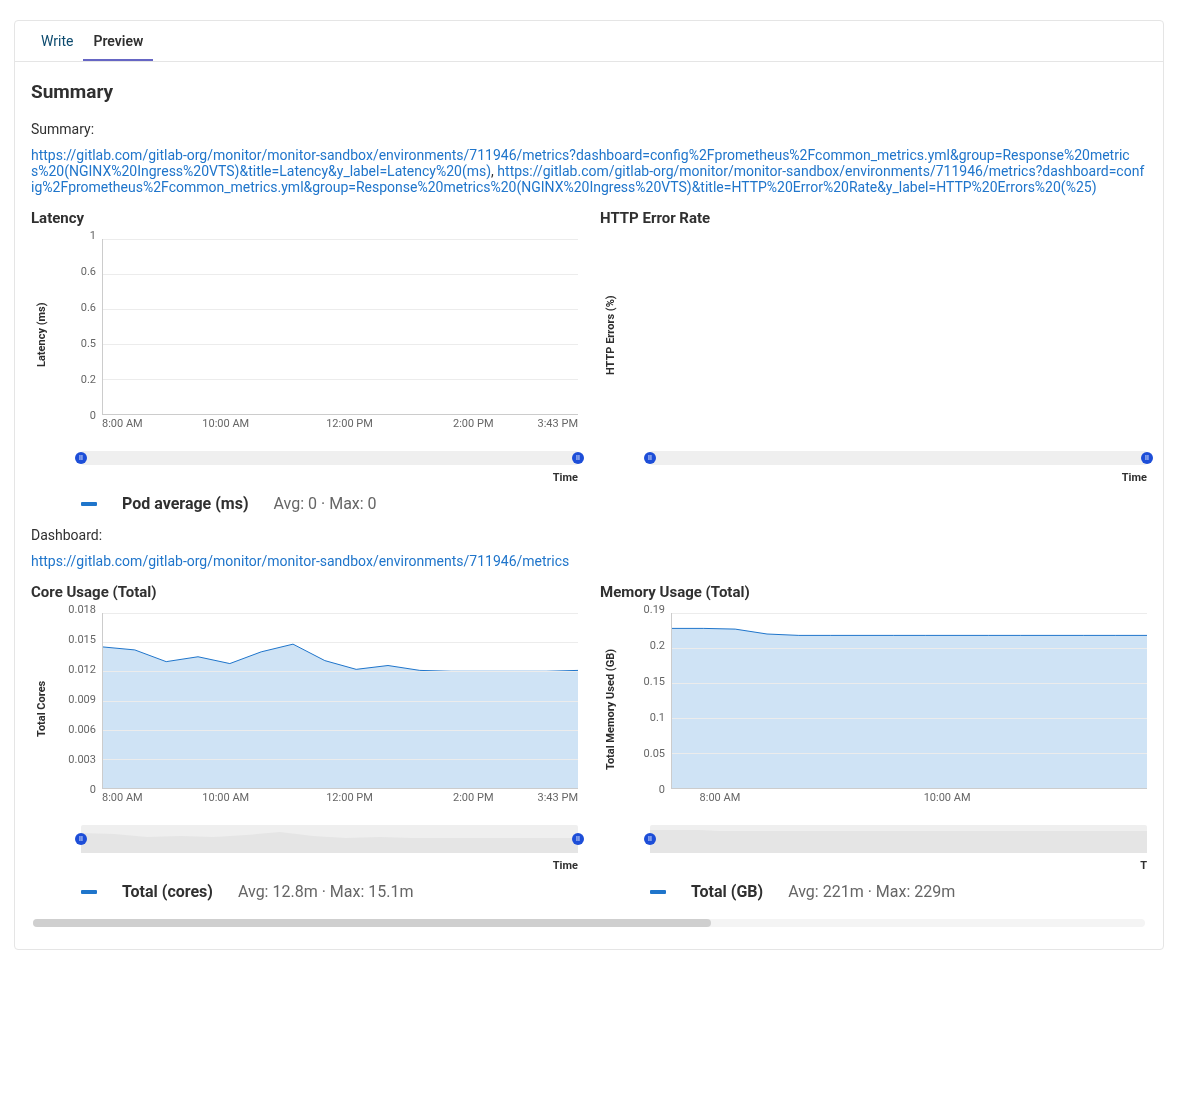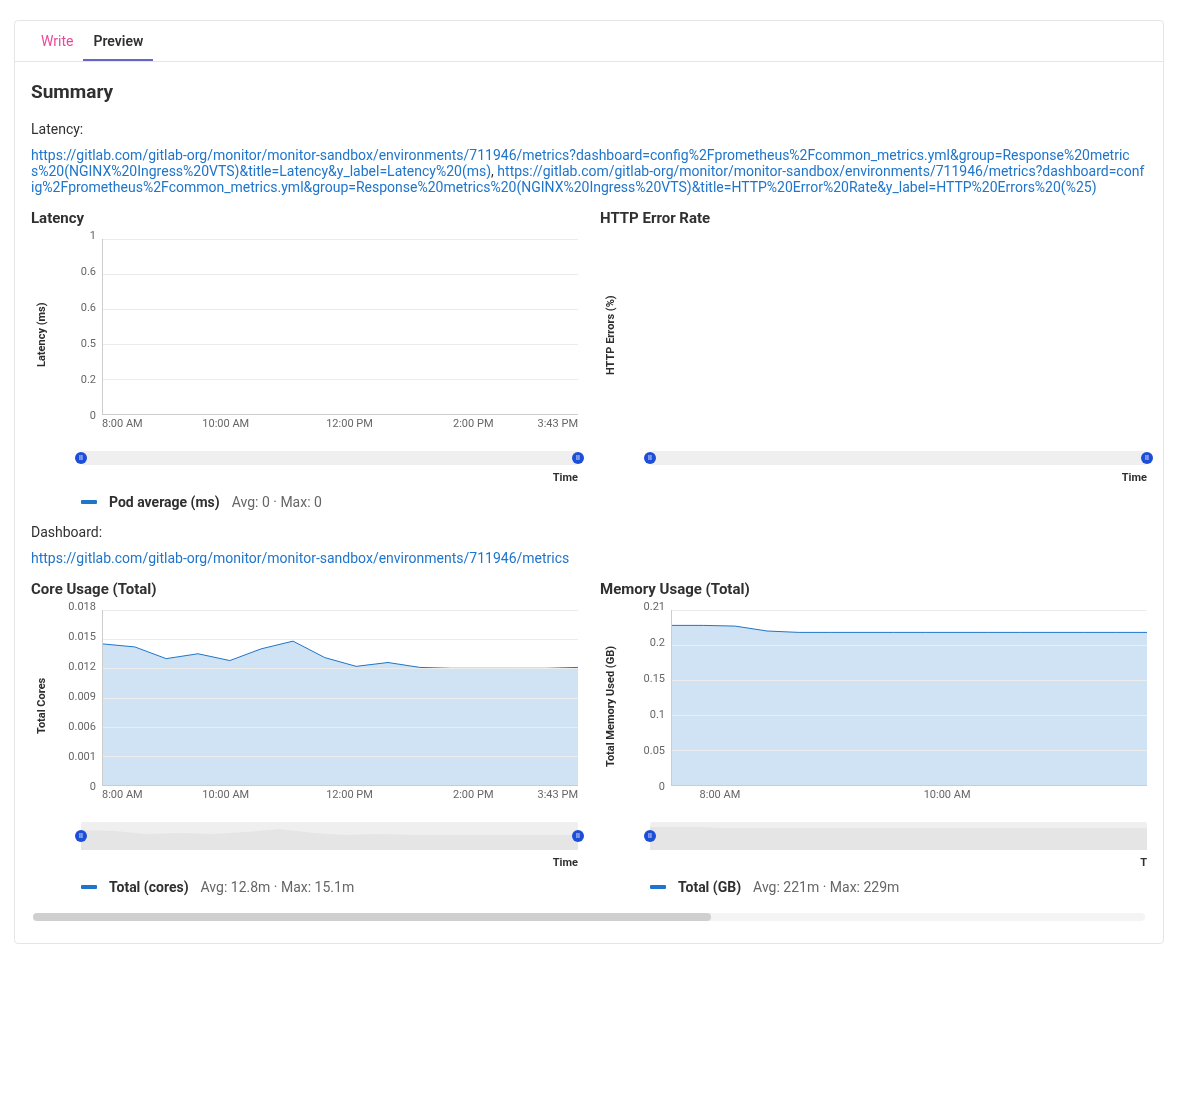--- a/index.html
+++ b/index.html
@@ -1,21 +1,21 @@
 <!DOCTYPE html>
 <html><head>
 <meta charset="utf-8">
 <style>
 html,body{margin:0;padding:0;font-family:-apple-system,BlinkMacSystemFont,"Segoe UI",Roboto,sans-serif;font-size:14px;color:#303030;background:#fff}
 .wrap{display:flex;gap:20px;padding:20px 14px;width:1178px;box-sizing:border-box}
 .left-col{width:110px;flex-shrink:0}
 .field-label{font-size:13px;font-weight:600;color:#303030}
 .right-col{flex:1;border:1px solid #e5e5e5;border-radius:4px;min-width:0}
 .tabs{display:flex;border-bottom:1px solid #e5e5e5;padding:0 16px}
-.tab{padding:12px 10px 10px;font-size:14px;color:#ec4899;cursor:pointer;border-bottom:2px solid transparent}
+.tab{padding:12px 10px 10px;font-size:14px;color:#0c4a6e;cursor:pointer;border-bottom:2px solid transparent}
 .tab.active{color:#303030;font-weight:600;border-bottom-color:#6666c4}
 .preview-body{padding:10px 16px 22px}
 .summary-heading{font-size:19px;font-weight:700;margin:8px 0 18px}
 .para{margin:6px 0 10px}
 a.link{color:#1f75cb;text-decoration:none;word-break:break-all}
 .charts-row{display:flex;gap:22px;margin:14px 0}
 .chart-card{flex:1;min-width:0}
 .chart-title{font-size:15px;font-weight:700;margin:0 0 8px}
 .chart-area{display:flex;height:200px}
 .ylab{writing-mode:vertical-rl;transform:rotate(180deg);text-align:center;font-size:11px;font-weight:700;color:#2e2e2e;padding:0 4px}
@@ -26,40 +26,40 @@
 .grid-line{position:absolute;left:0;right:0;border-top:1px solid #ececec}
 .xaxis{position:absolute;left:50px;right:0;bottom:0;height:18px}
 .xtick{position:absolute;font-size:11px;color:#666;transform:translateX(-50%);white-space:nowrap}
 .xtick.first{transform:none}
 .xtick.last{transform:translateX(-100%)}
 .slider-row{margin:16px 0 4px 50px;position:relative;height:14px;background:#efefef;border-radius:2px}
 .slider-row.overview{height:28px}
 .slider-handle{position:absolute;top:50%;width:12px;height:12px;border-radius:50%;background:#1d4ed8;transform:translate(-50%,-50%);display:flex;align-items:center;justify-content:center;font-size:7px;color:#fff}
 .slider-handle.right{left:100%}
 .slider-xlab{text-align:right;font-size:11px;font-weight:700;margin:6px 0 10px}
-.legend{display:flex;align-items:center;gap:12px;margin-left:50px;font-size:14px}
+.legend{display:flex;align-items:center;gap:25px;margin-left:50px;font-size:16px}
 .legend-swatch{width:16px;height:4px;background:#1f75cb;border-radius:1px}
 .legend-name{font-weight:700}
 .legend-stats{color:#666}
 .scrollbar{height:8px;background:#f4f4f4;border-radius:4px;margin:18px 2px 0;position:relative}
 .scroll-thumb{position:absolute;left:0;width:61%;top:0;bottom:0;background:#cfcfcf;border-radius:4px}
 svg{display:block;width:100%;height:100%}
 </style>
 </head>
 <body>
 
 <div class="wrap">
   <div class="right-col">
     <div class="tabs">
       <div class="tab">Write</div>
       <div class="tab active">Preview</div>
     </div>
     <div class="preview-body">
       <div class="summary-heading">Summary</div>
-      <div class="para">Latency:</div>
+      <div class="para">Summary:</div>
       <div class="para">
         <a class="link">https://gitlab.com/gitlab-org/monitor/monitor-sandbox/environments/711946/metrics?dashboard=config%2Fprometheus%2Fcommon_metrics.yml&amp;group=Response%20metrics%20(NGINX%20Ingress%20VTS)&amp;title=Latency&amp;y_label=Latency%20(ms)</a><span>, </span><a class="link">https://gitlab.com/gitlab-org/monitor/monitor-sandbox/environments/711946/metrics?dashboard=config%2Fprometheus%2Fcommon_metrics.yml&amp;group=Response%20metrics%20(NGINX%20Ingress%20VTS)&amp;title=HTTP%20Error%20Rate&amp;y_label=HTTP%20Errors%20(%25)</a>
       </div>
 
       <div class="charts-row">
 
         <div class="chart-card">
           <div class="chart-title">Latency</div>
           <div class="chart-area">
             <div class="ylab">Latency (ms)</div>
@@ -123,21 +123,21 @@
           <div class="chart-title">Core Usage (Total)</div>
           <div class="chart-area">
             <div class="ylab">Total Cores</div>
             <div class="plot">
               <div class="yaxis">
                 <div class="ytick" style="top:0%">0.018</div>
                 <div class="ytick" style="top:16.67%">0.015</div>
                 <div class="ytick" style="top:33.33%">0.012</div>
                 <div class="ytick" style="top:50%">0.009</div>
                 <div class="ytick" style="top:66.67%">0.006</div>
-                <div class="ytick" style="top:83.33%">0.001</div>
+                <div class="ytick" style="top:83.33%">0.003</div>
                 <div class="ytick" style="top:100%">0</div>
               </div>
               <div class="plot-inner">
                 <div class="grid-line" style="top:0%"></div>
                 <div class="grid-line" style="top:16.67%"></div>
                 <div class="grid-line" style="top:33.33%"></div>
                 <div class="grid-line" style="top:50%"></div>
                 <div class="grid-line" style="top:66.67%"></div>
                 <div class="grid-line" style="top:83.33%"></div>
                 <svg viewBox="0 0 100 100" preserveAspectRatio="none">
@@ -168,21 +168,21 @@
             <span class="legend-stats">Avg: 12.8m · Max: 15.1m</span>
           </div>
         </div>
 
         <div class="chart-card">
           <div class="chart-title">Memory Usage (Total)</div>
           <div class="chart-area">
             <div class="ylab">Total Memory Used (GB)</div>
             <div class="plot">
               <div class="yaxis">
-                <div class="ytick" style="top:0%">0.21</div>
+                <div class="ytick" style="top:0%">0.19</div>
                 <div class="ytick" style="top:20%">0.2</div>
                 <div class="ytick" style="top:40%">0.15</div>
                 <div class="ytick" style="top:60%">0.1</div>
                 <div class="ytick" style="top:80%">0.05</div>
                 <div class="ytick" style="top:100%">0</div>
               </div>
               <div class="plot-inner">
                 <div class="grid-line" style="top:0%"></div>
                 <div class="grid-line" style="top:20%"></div>
                 <div class="grid-line" style="top:40%"></div>

